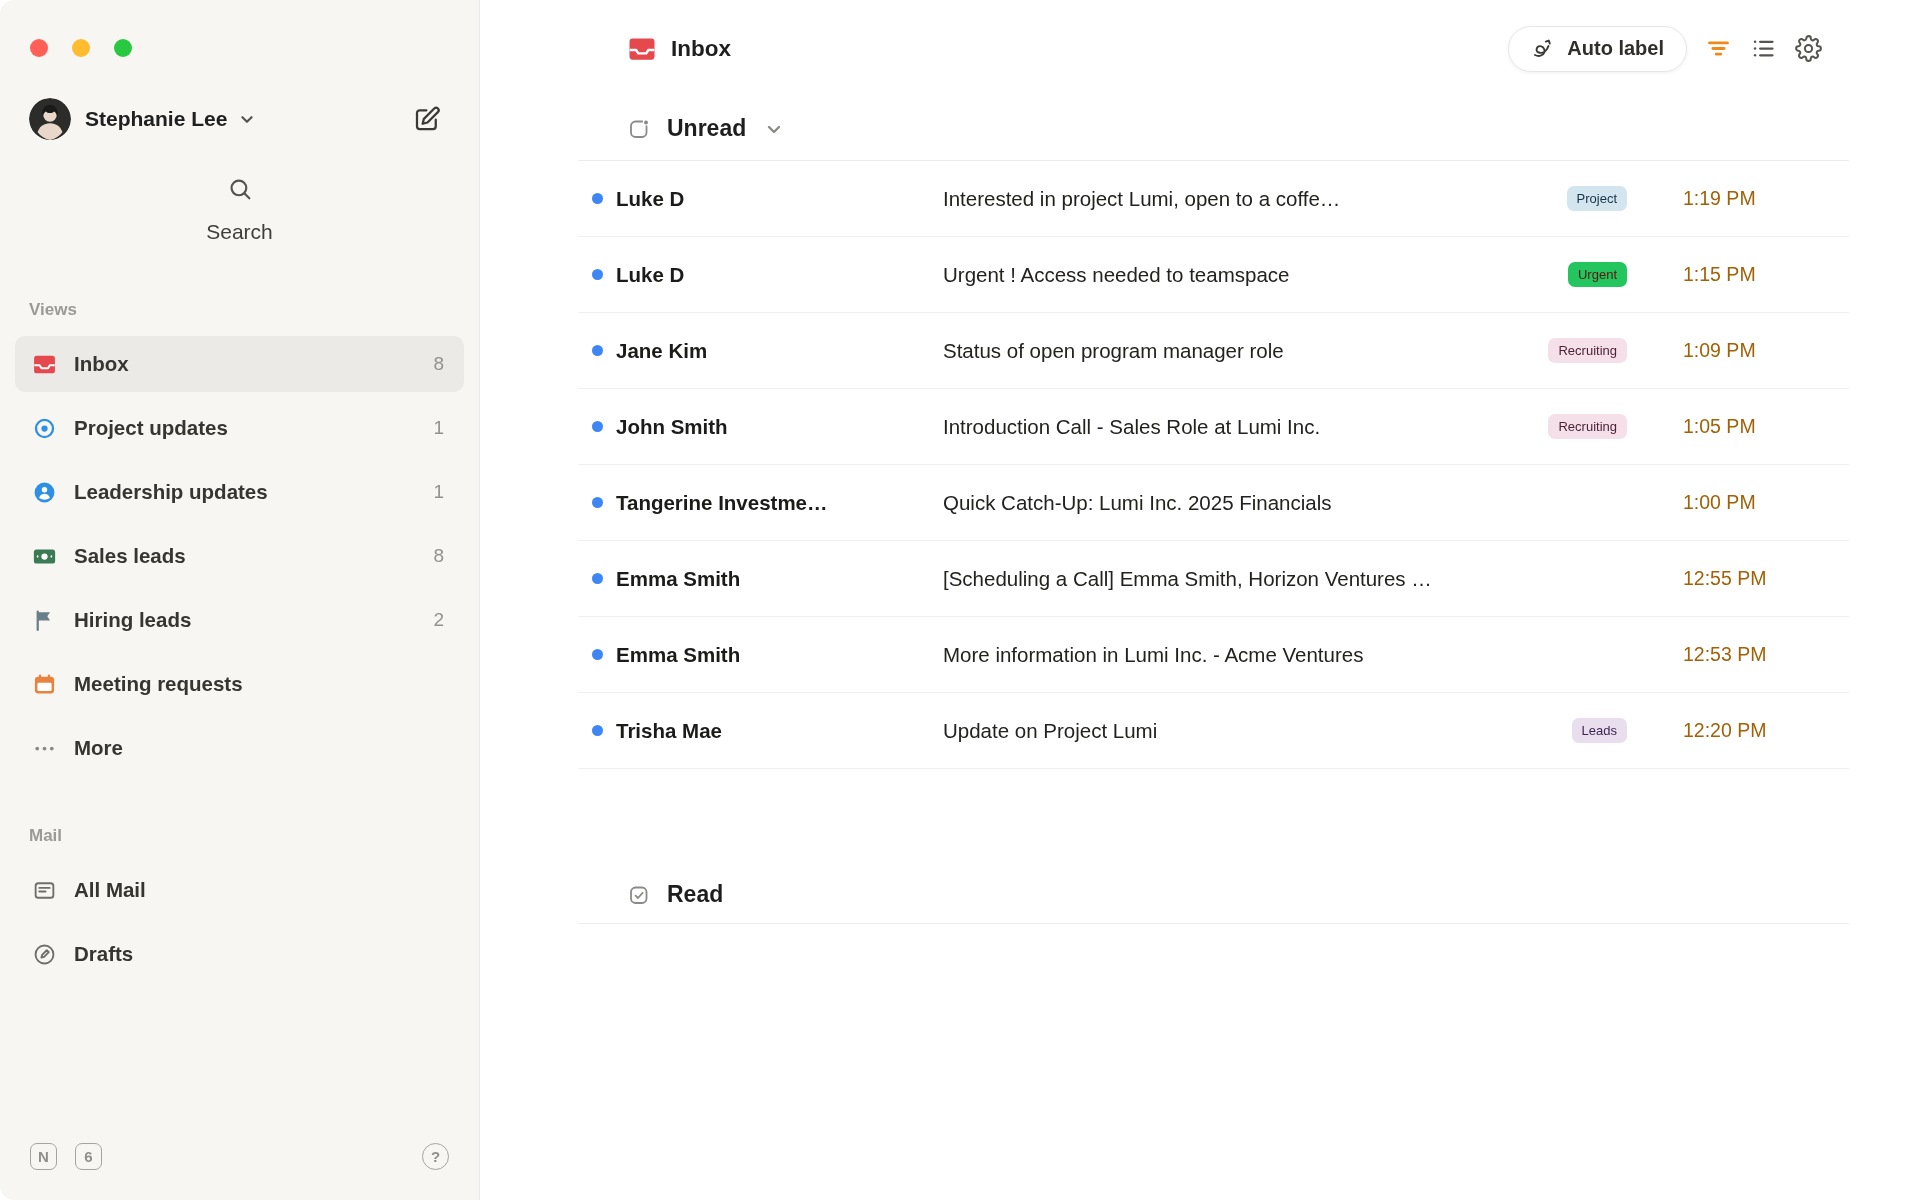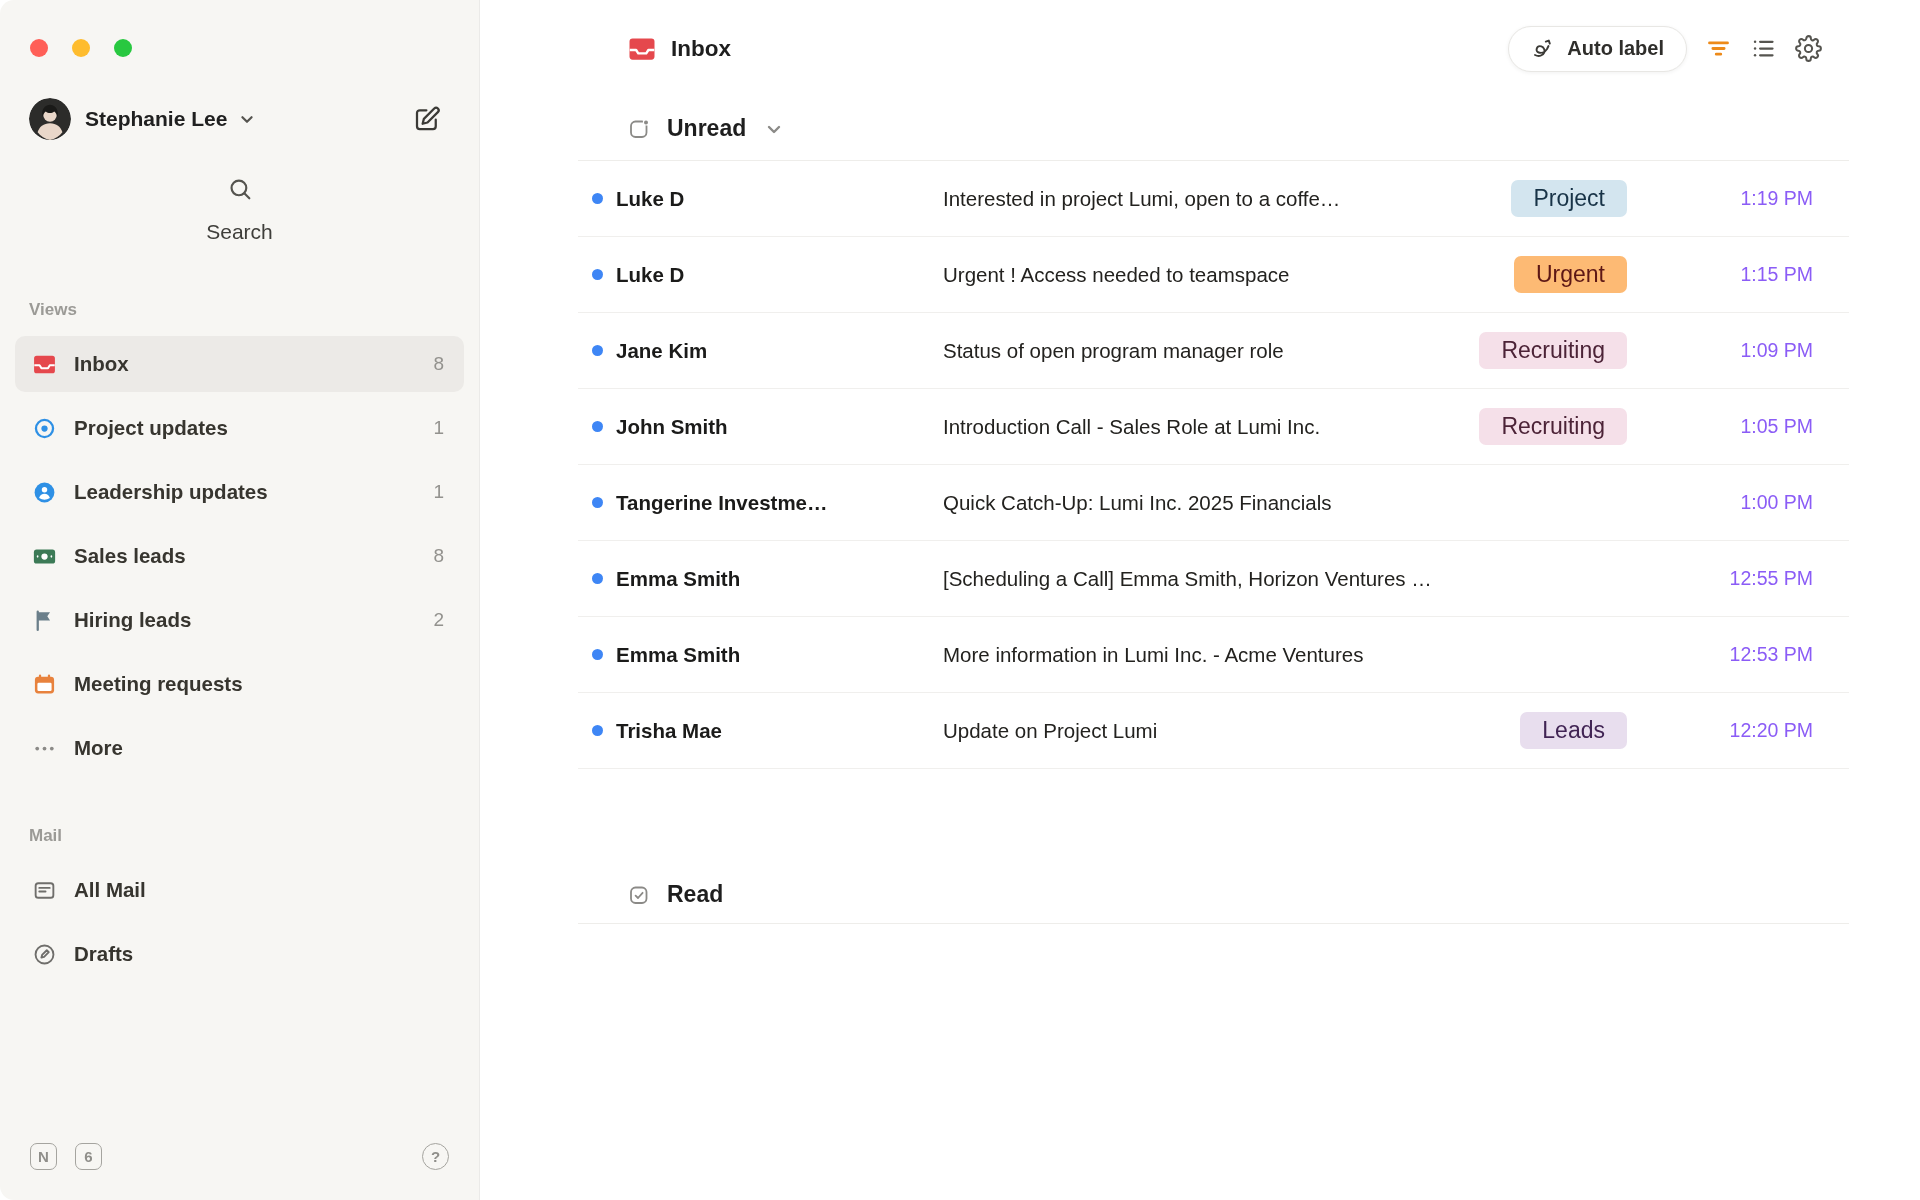--- a/index.html
+++ b/index.html
@@ -58,22 +58,22 @@
   .group-header .icon { width:24px; height:24px; }
   .group-title { font-size:23px; font-weight:700; color:#1E1E1E; }
   .group-chevron { width:21px; height:21px; cursor:pointer; }
   .read-group { margin-top:97px; height:58px; }
 
   .email-row { display:flex; align-items:center; height:76px; border-bottom:1px solid #F0EFED; padding-right:36px; cursor:pointer; }
   .dot-cell { width:38px; display:flex; justify-content:center; flex:none; }
   .dot { width:11px; height:11px; border-radius:50%; }
   .sender { width:327px; flex:none; font-size:20.5px; font-weight:700; color:#1B1B1A; white-space:nowrap; overflow:hidden; }
   .subject { flex:1; min-width:0; font-size:20.5px; font-weight:500; color:#23221F; white-space:nowrap; overflow:hidden; text-overflow:ellipsis; padding-right:24px; }
-  .badge { flex:none; font-size:23px; font-weight:500; padding:5px 22px; border-radius:7px; white-space:nowrap; margin-right:56px; }
-  .time-cell { width:130px; flex:none; text-align:right; font-size:19.5px; font-weight:500; color:#8b5cf6; white-space:nowrap; }
+  .badge { flex:none; font-size:13px; font-weight:500; padding:5px 10px; border-radius:7px; white-space:nowrap; margin-right:56px; }
+  .time-cell { width:130px; flex:none; font-size:19.5px; font-weight:500; color:#a16207; white-space:nowrap; }
 </style>
 </head>
 <body>
 
 <div class="window">
 
   <div class="sidebar">
     <div class="traffic">
       <span class="light red"></span>
       <span class="light yellow"></span>
@@ -293,21 +293,21 @@
             <span class="subject">Interested in project Lumi, open to a coffe…</span>
             <span class="badge" style="background: rgb(211, 229, 239); color: rgb(24, 51, 71);">Project</span>
             <span class="time-cell">1:19 PM</span>
           </div>
           <div class="email-row">
             <span class="dot-cell">
               <span class="dot" style="background: rgb(62, 134, 245);"></span>
             </span>
             <span class="sender">Luke D</span>
             <span class="subject">Urgent ! Access needed to teamspace</span>
-            <span class="badge" style="background: #fdba74; color: rgb(93, 23, 21);">Urgent</span>
+            <span class="badge" style="background: #22c55e; color: rgb(93, 23, 21);">Urgent</span>
             <span class="time-cell">1:15 PM</span>
           </div>
           <div class="email-row">
             <span class="dot-cell">
               <span class="dot" style="background: rgb(62, 134, 245);"></span>
             </span>
             <span class="sender">Jane Kim</span>
             <span class="subject">Status of open program manager role</span>
             <span class="badge" style="background: rgb(245, 224, 233); color: rgb(76, 35, 55);">Recruiting</span>
             <span class="time-cell">1:09 PM</span>

